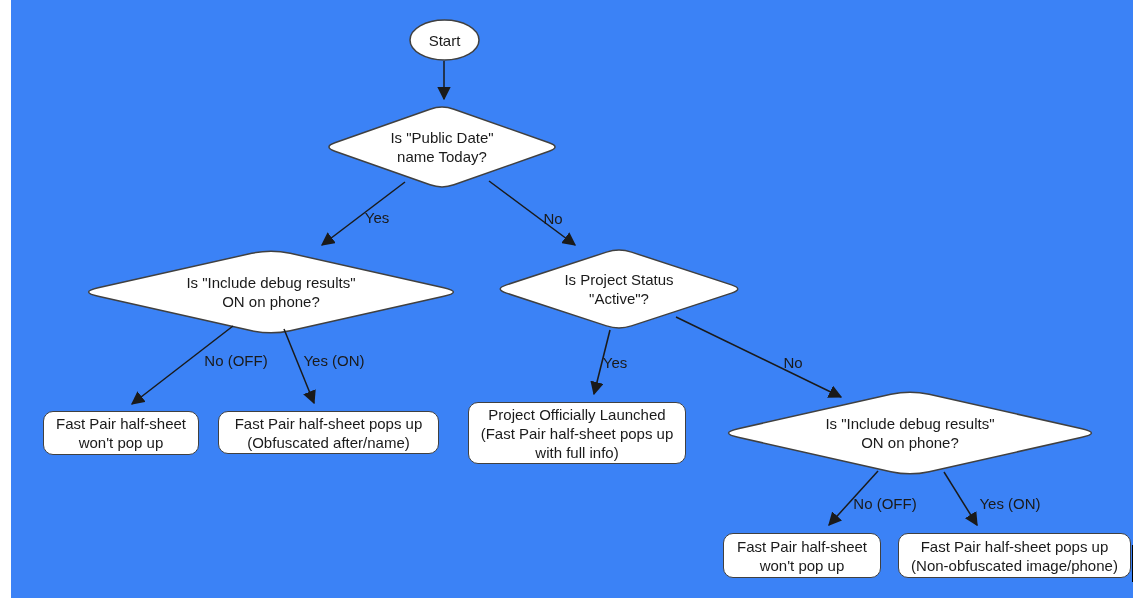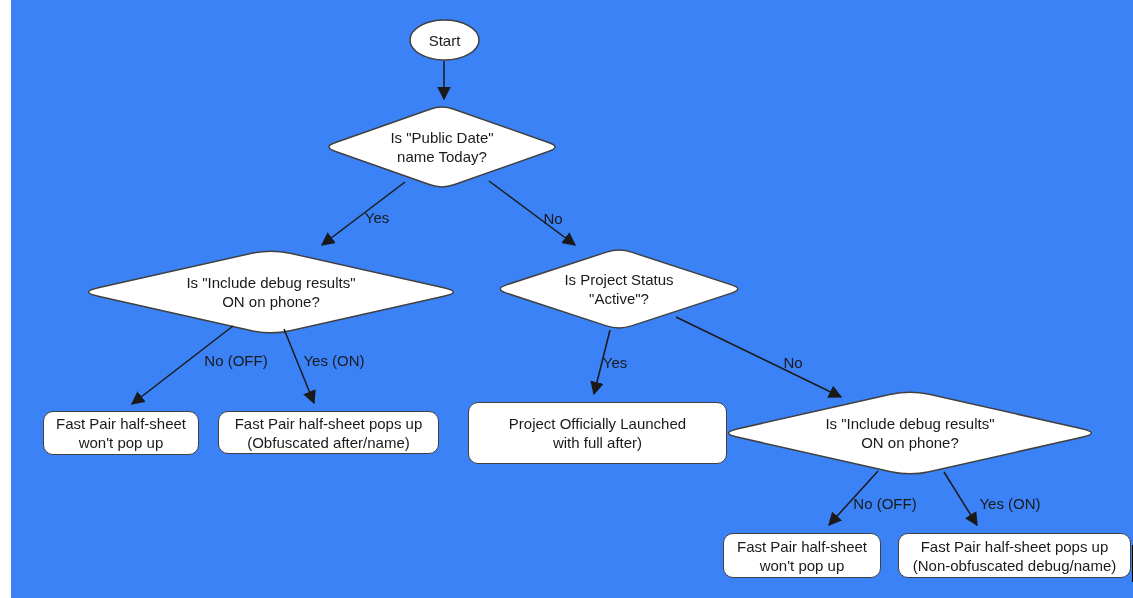--- a/index.html
+++ b/index.html
@@ -105,33 +105,34 @@
   <div class="result-box" style="left:32px; top:411px; width:156px; height:44px;">
     <span>Fast Pair half-sheet</span>
     <span>won't pop up</span>
   </div>
 
   <div class="result-box" style="left:207px; top:411px; width:221px; height:43px;">
     <span>Fast Pair half-sheet pops up</span>
     <span>(Obfuscated after/name)</span>
   </div>
 
-  <div class="result-box" style="left:457px; top:402px; width:259px; height:62px;">
+  <div class="result-box" style="left:457px; top:402px; width:218px; height:62px;">
     <span>Project Officially Launched</span>
-    <span>with full after)</span>
+    <span>(Fast Pair half-sheet pops up</span>
+    <span>with full info)</span>
   </div>
 
   <div class="result-box" style="left:712px; top:533px; width:158px; height:45px;">
     <span>Fast Pair half-sheet</span>
     <span>won't pop up</span>
   </div>
 
   <div class="result-box" style="left:887px; top:533px; width:233px; height:45px;">
     <span>Fast Pair half-sheet pops up</span>
-    <span>(Non-obfuscated debug/name)</span>
+    <span>(Non-obfuscated image/phone)</span>
   </div>
 
   <span class="edge-label" style="left:366px; top:217px;">Yes</span>
   <span class="edge-label" style="left:542px; top:218px;">No</span>
   <span class="edge-label" style="left:225px; top:360px;">No (OFF)</span>
   <span class="edge-label" style="left:323px; top:360px;">Yes (ON)</span>
   <span class="edge-label" style="left:604px; top:362px;">Yes</span>
   <span class="edge-label" style="left:782px; top:362px;">No</span>
   <span class="edge-label" style="left:874px; top:503px;">No (OFF)</span>
   <span class="edge-label" style="left:999px; top:503px;">Yes (ON)</span>

